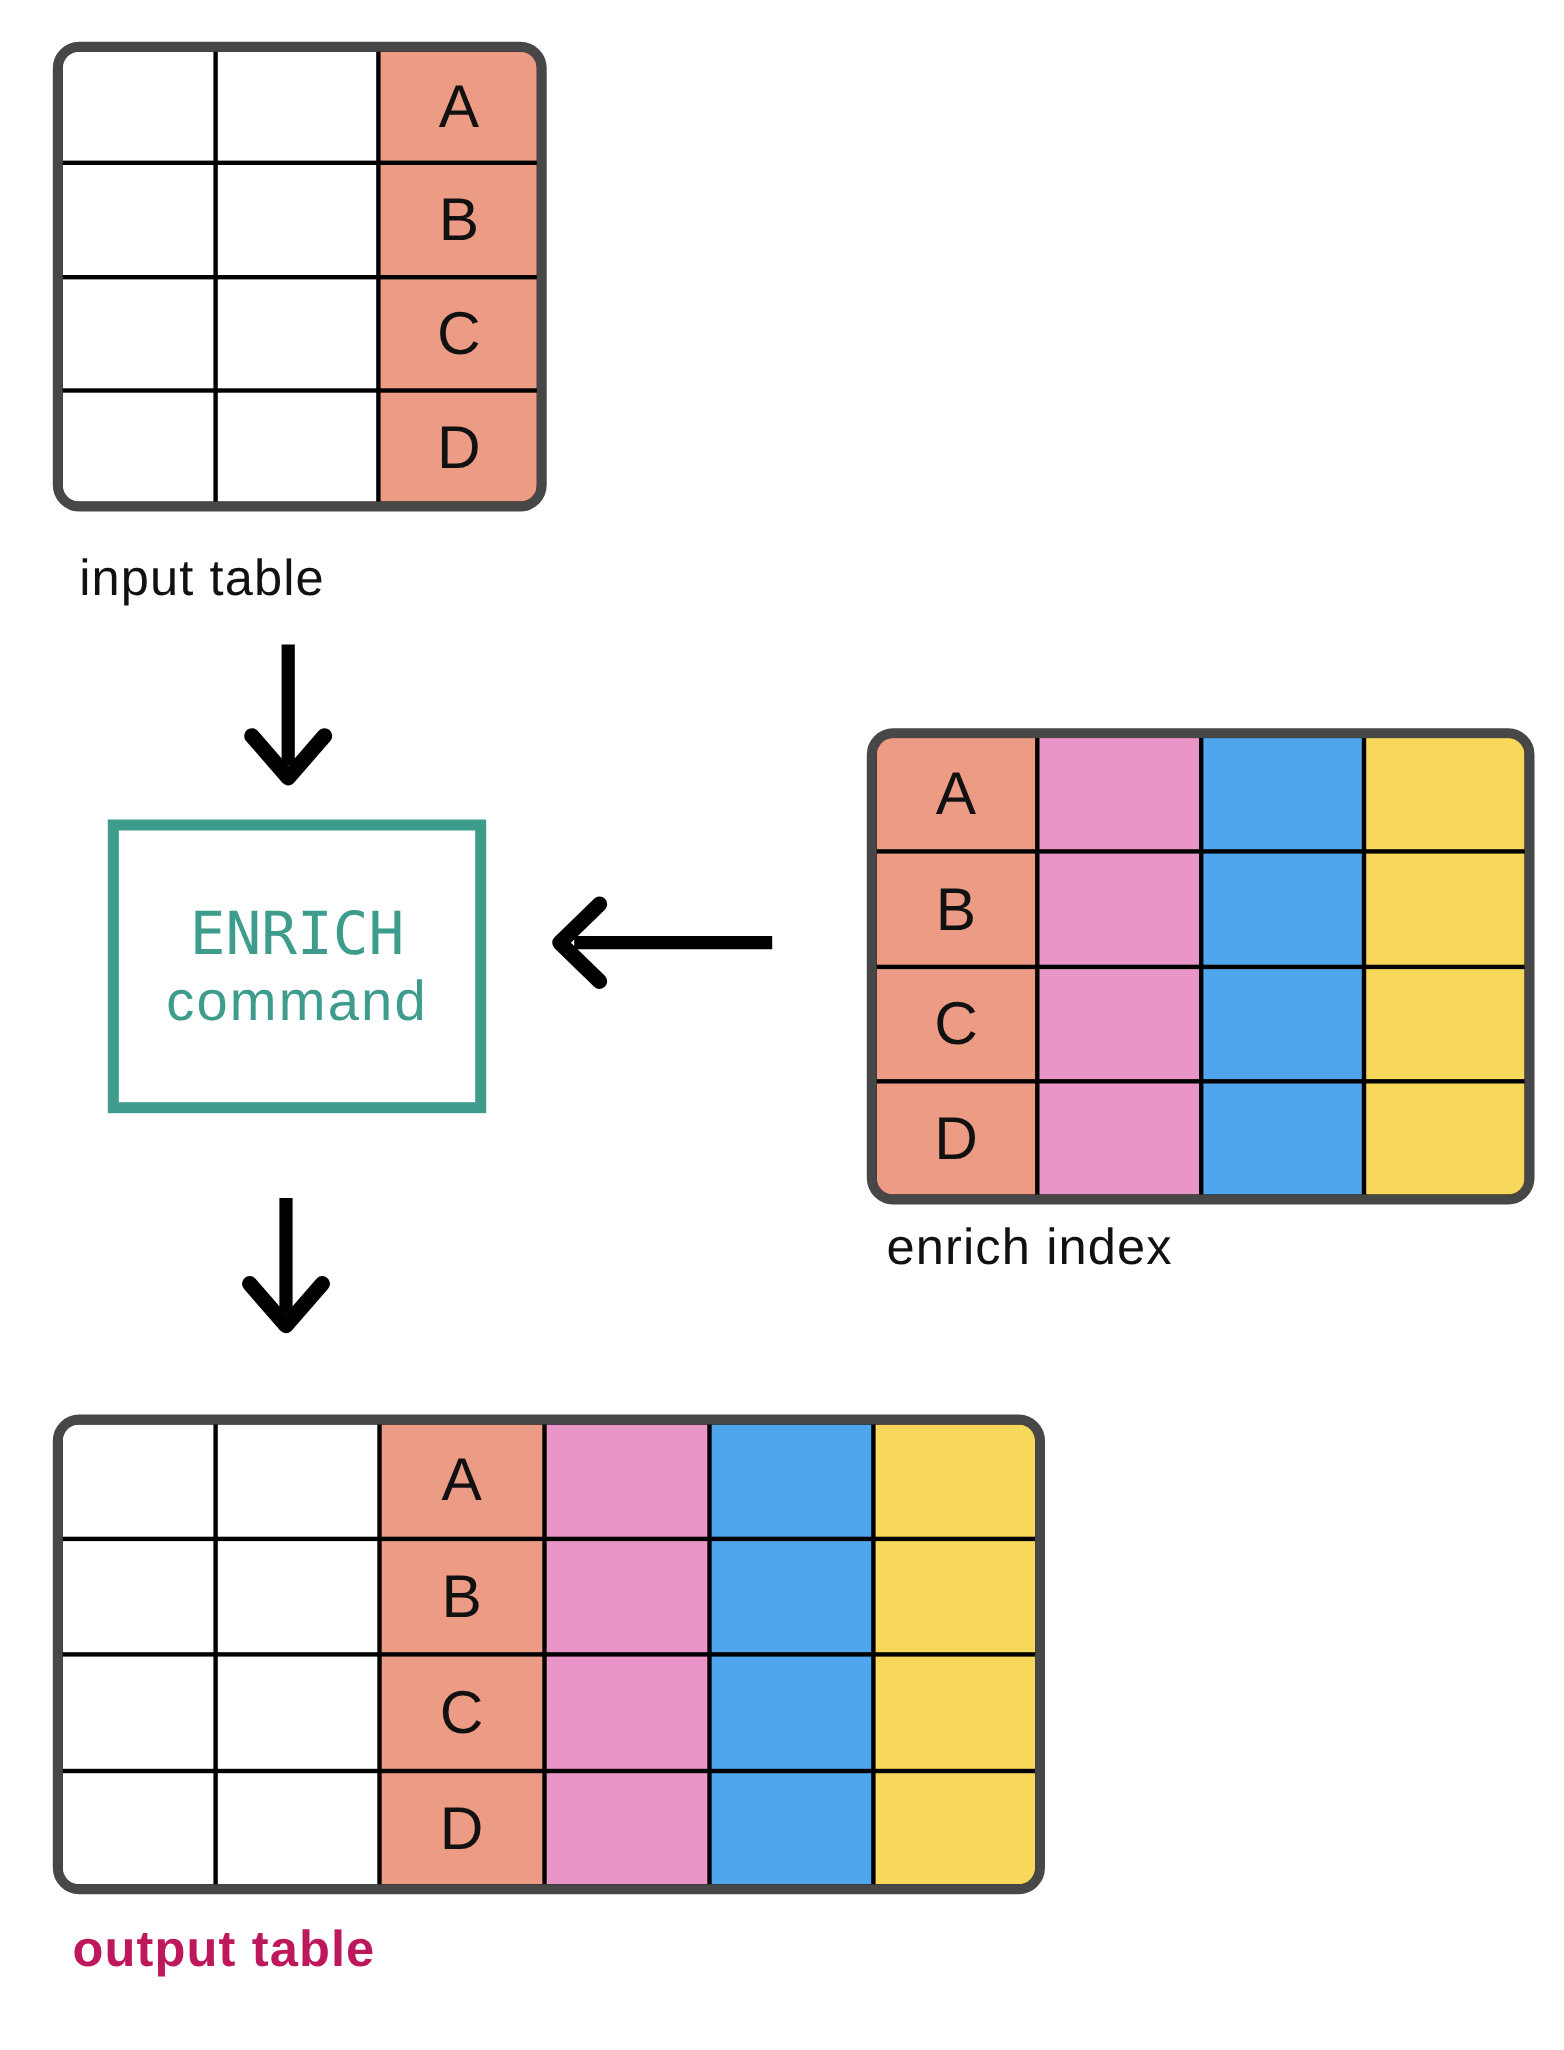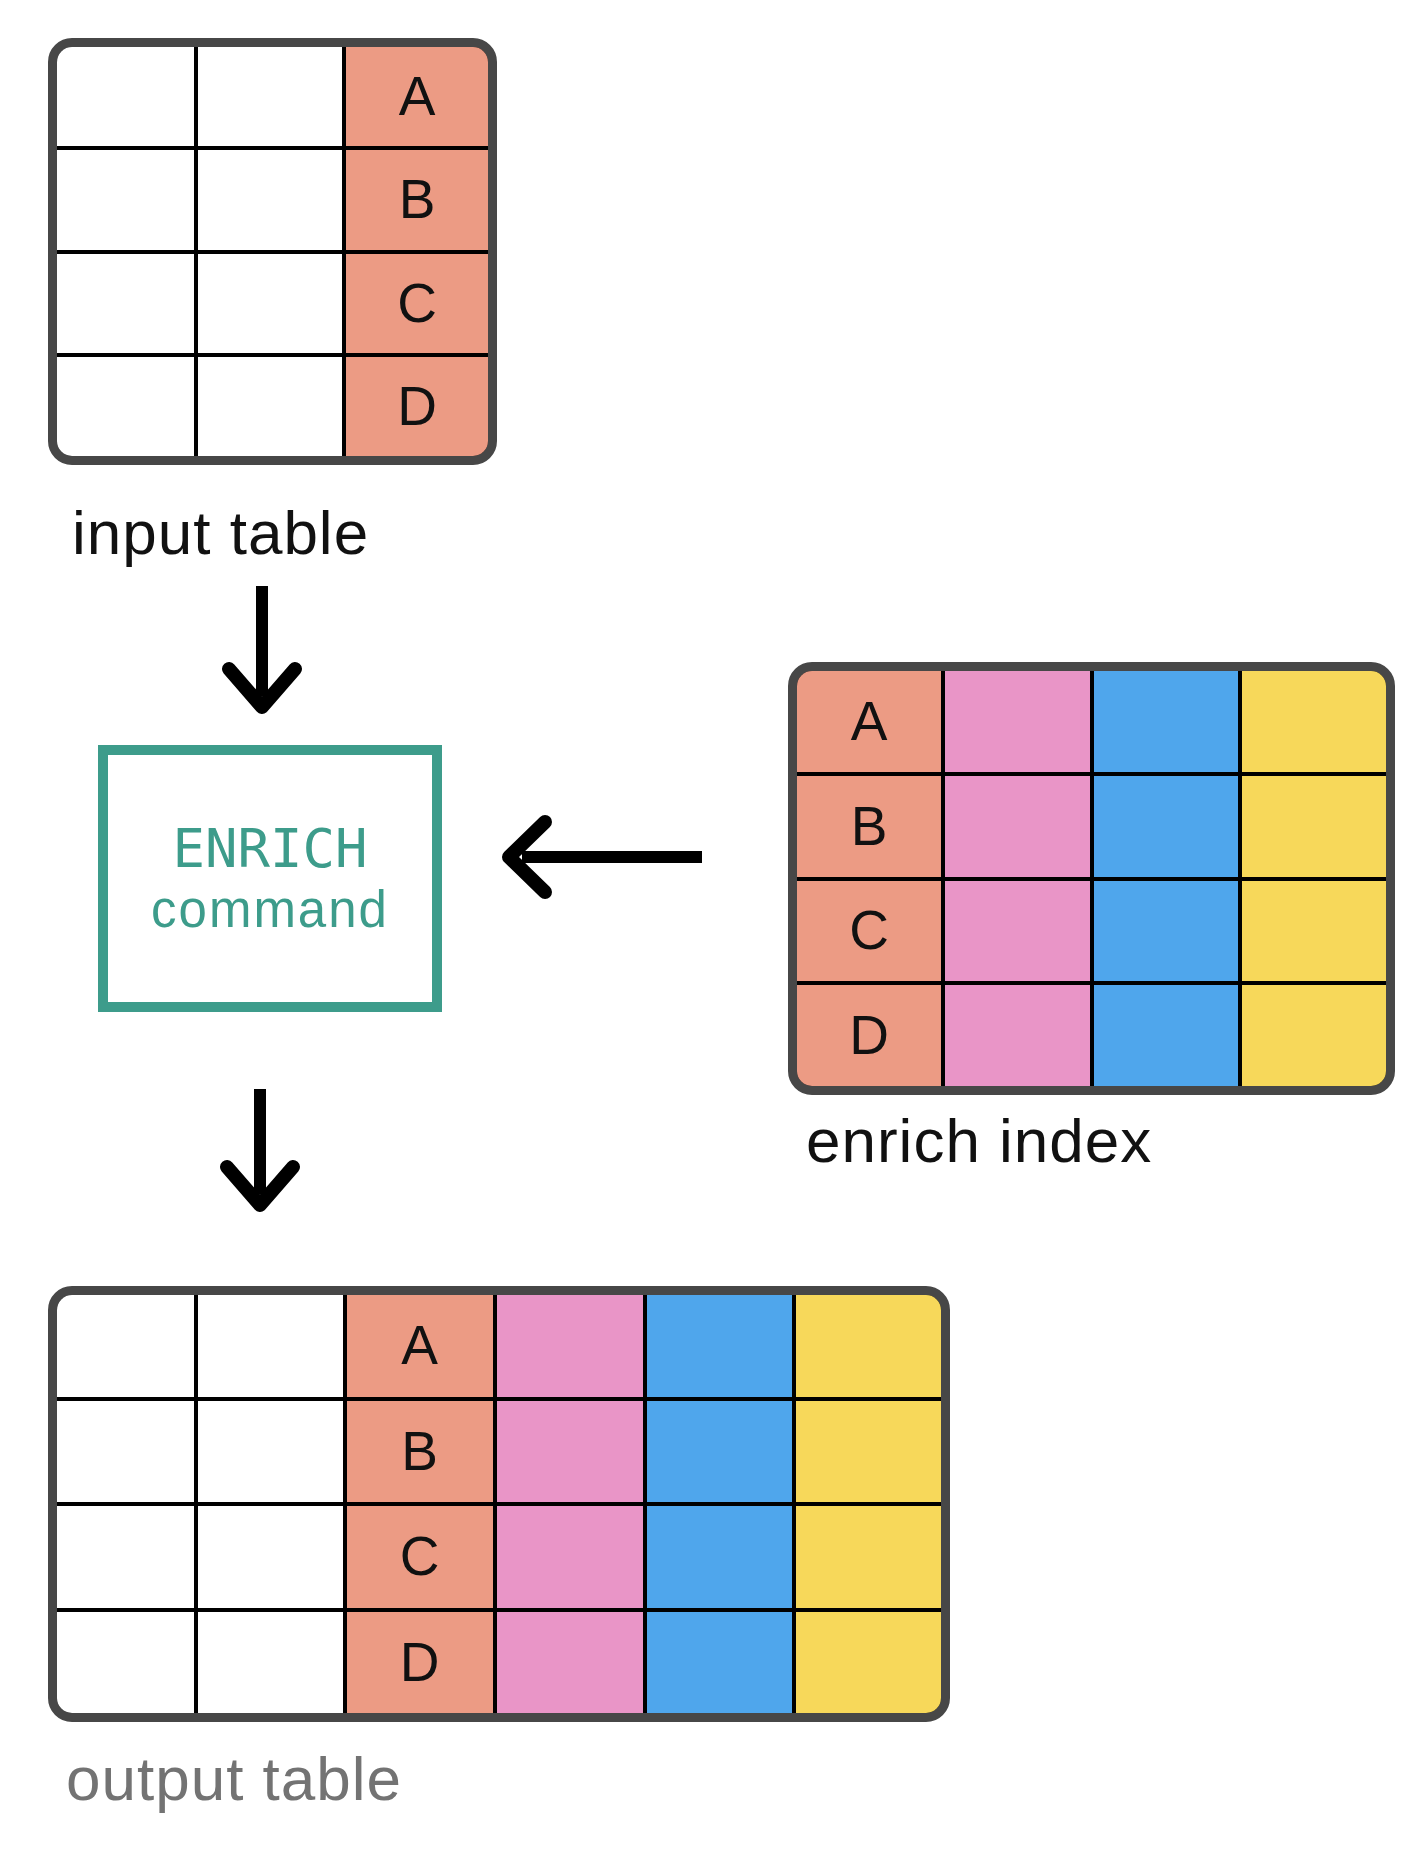--- a/index.html
+++ b/index.html
@@ -16,21 +16,21 @@
   }
   .t-input{grid-template-columns:138fr 146fr 143fr;}
   .t-enrich{grid-template-columns:repeat(4,1fr);}
   .t-output{grid-template-columns:138fr 146fr 147fr 148fr 146fr 146fr;}
   .cell{
     display:flex;align-items:center;justify-content:center;
     font-size:55px;color:#111;line-height:1;
   }
   
   .label{
-    position:absolute;font-size:62px;line-height:1;letter-spacing:1px;color:#111;
+    position:absolute;font-size:46px;line-height:1;letter-spacing:1px;color:#111;
     white-space:nowrap;
   }
   
   .enrich-box{
     position:absolute;box-sizing:border-box;
     border:10px solid #3D9C8B;background:#fff;color:#3D9C8B;
     display:flex;flex-direction:column;align-items:center;justify-content:center;
     gap:8px;
   }
   .enrich-line1{
@@ -115,21 +115,21 @@
       <div class="cell" style="background: rgb(79, 166, 236);"></div>
       <div class="cell" style="background: rgb(247, 216, 90);"></div>
       <div class="cell" style="background: rgb(255, 255, 255);"></div>
       <div class="cell" style="background: rgb(255, 255, 255);"></div>
       <div class="cell" style="background: rgb(236, 155, 132);">D</div>
       <div class="cell" style="background: rgb(233, 149, 199);"></div>
       <div class="cell" style="background: rgb(79, 166, 236);"></div>
       <div class="cell" style="background: rgb(247, 216, 90);"></div>
     </div>
 
-  <div class="label" style="left: 66px; top: 1748px; color: #737373;">output table</div>
+  <div class="label" style="left: 66px; top: 1748px; color: #be185d; font-weight: bold;">output table</div>
 
   <svg class="arrows" width="1422" height="1864" viewBox="0 0 1422 1864">
     <g>
       <path class="arrow arrow-stem" d="M262 586 L262 696" stroke="#000000"></path>
       <path class="arrow arrow-head" d="M229 669 L262 707 L295 669" stroke="#000000"></path>
     </g>
     <g>
       <path class="arrow arrow-stem" d="M702 857 L522 857" stroke="#000000"></path>
       <path class="arrow arrow-head" d="M545 822 L509 857 L545 892" stroke="#000000"></path>
     </g>

